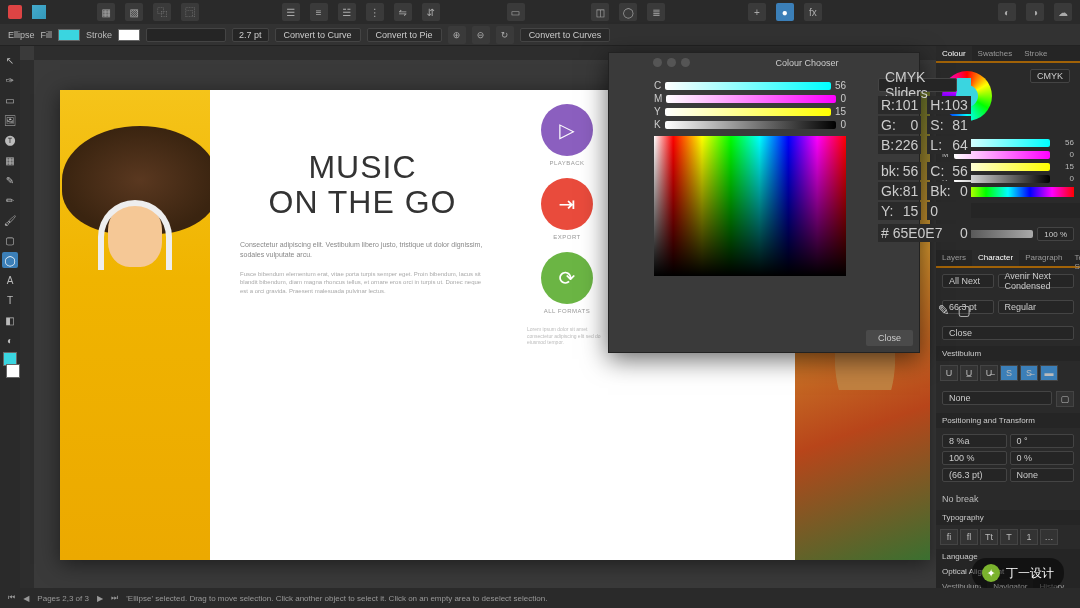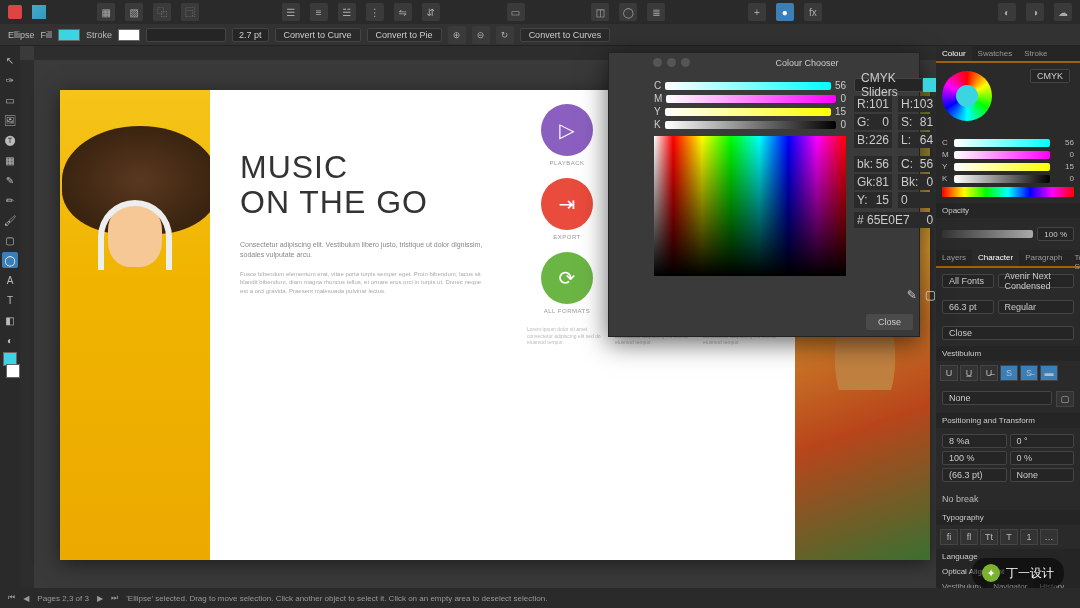--- a/index.html
+++ b/index.html
@@ -20,21 +20,21 @@
 .canvas-wrap { flex:1; background:#3a3a3a; position:relative; overflow:hidden; }
 .ruler-h { position:absolute; top:0; left:14px; right:0; height:14px; background:#2d2d2d; }
 .ruler-v { position:absolute; top:14px; left:0; width:14px; bottom:0; background:#2d2d2d; }
 .canvas { position:absolute; top:44px; left:40px; width:870px; height:470px; background:#fff; display:flex; box-shadow:0 4px 20px rgba(0,0,0,.5); }
 .page-l { width:455px; background:#fff; display:flex; }
 .yellow-strip { width:150px; background:linear-gradient(180deg,#f5c41a,#f0b400 40%,#eca900); position:relative; overflow:hidden; }
 .hair { position:absolute; top:30px; left:20px; width:120px; height:120px; background:radial-gradient(ellipse,#5a3820,#3a2410 70%); border-radius:50% 50% 40% 40%; transform:scale(1.3,.9); }
 .face { position:absolute; top:115px; left:48px; width:54px; height:62px; background:#f5c896; border-radius:40%; }
 .headphone { position:absolute; top:110px; left:38px; width:74px; height:70px; border:6px solid #eee; border-bottom:none; border-radius:40px 40px 0 0; }
 .text-block { flex:1; padding:60px 30px 0 30px; }
-.h1 { font-size:32px; font-weight:300; color:#333; letter-spacing:1px; line-height:1.1; }
+.h1 { font-size:32px; font-weight:300; color:#333; letter-spacing:1px; line-height:1.1;text-align:center; }
 .para { font-size:7px; color:#888; margin-top:20px; line-height:1.4; }
 .para2 { font-size:6px; color:#aaa; margin-top:10px; line-height:1.4; }
 .page-r { width:415px; background:#fff; position:relative; display:flex; }
 .grid-zone { width:280px; padding:14px 0 0 0; }
 .icon-grid { display:grid; grid-template-columns:repeat(3,1fr); gap:12px 8px; padding:0 12px; }
 .ic { display:flex; flex-direction:column; align-items:center; gap:4px; }
 .circ { width:52px; height:52px; border-radius:50%; display:flex; align-items:center; justify-content:center; color:#fff; font-size:20px; }
 .ic-label { font-size:6px; color:#999; letter-spacing:.5px; }
 .sel-box { outline:1.5px solid #3b9fda; }
 .sel-handle { width:5px; height:5px; background:#fff; border:1px solid #3b9fda; position:absolute; }
@@ -56,21 +56,21 @@
 .sect-hdr { background:#252525; padding:3px 6px; font-size:8px; color:#ccc; display:flex; justify-content:space-between; }
 .btn-row { display:flex; gap:2px; padding:4px; }
 .sq { width:18px; height:16px; background:#333; border:1px solid #444; display:flex; align-items:center; justify-content:center; font-size:9px; cursor:pointer; }
 .sq.on { background:#3b7fb8; }
 .color-chooser { position:absolute; top:52px; left:608px; width:312px; background:#3a3a3a; border:1px solid #222; z-index:50; box-shadow:0 6px 24px rgba(0,0,0,.6);padding-left:39px; }
 .cc-traffic { display:flex; gap:5px; padding:5px; }
 .cc-dot { width:9px; height:9px; border-radius:50%; background:#555; }
 .cc-title { text-align:center; padding:4px; font-size:9px; color:#ccc; }
 .cc-body { display:flex; padding:6px; gap:8px; }
 .cc-left { flex:1; }
-.cc-right { width:100px; font-size:12px; }
+.cc-right { width:100px; font-size:14px;margin-left:24px; }
 .cc-slider { display:flex; align-items:center; gap:4px; margin:2px 0; }
 .cc-slider .tr { flex:1; height:8px; border-radius:2px; }
 .cc-main { width:192px; height:140px; margin-top:6px; background:linear-gradient(to bottom,transparent,#000),linear-gradient(to right,#fff 0%,#f00 10%,#ff0 25%,#0f0 40%,#0ff 55%,#00f 70%,#f0f 85%,#f00 100%); }
 .cc-vals { display:grid; grid-template-columns:1fr 1fr; gap:2px 6px; }
 .cc-val { display:flex; justify-content:space-between; background:#2a2a2a; padding:1px 3px; }
 .cc-foot { display:flex; justify-content:flex-end; padding:6px; }
 .close-btn { background:#4a4a4a; padding:3px 12px; font-size:9px; cursor:pointer; border-radius:2px; }
 .statusbar { position:absolute; bottom:0; left:0; right:0; height:20px; background:#2a2a2a; display:flex; align-items:center; padding:0 8px; font-size:8px; color:#999; gap:8px; }
 .wechat-badge { position:absolute; bottom:20px; right:16px; background:rgba(0,0,0,.5); padding:6px 10px; border-radius:14px; display:flex; align-items:center; gap:6px; color:#fff; font-size:12px; z-index:80; }
 .wc-icon { width:18px; height:18px; border-radius:50%; background:#7bb32e; display:flex; align-items:center; justify-content:center; font-size:11px; }
@@ -264,21 +264,21 @@
         </div>
       </div>
 
     <div class="panel-tabs">
       <div class="ptab">Layers</div>
       <div class="ptab act">Character</div>
       <div class="ptab">Paragraph</div>
       <div class="ptab">Text Styles</div>
     </div>
     <div class="panel-body" style="display:flex;gap:4px">
-        <span class="field" style="flex:.6">All Fonts</span>
+        <span class="field" style="flex:.6">All Next</span>
         <span class="field" style="flex:1">Avenir Next Condensed</span>
       </div>
     <div class="panel-body" style="display:flex;gap:4px">
         <span class="field" style="flex:.6">66.3 pt</span>
         <span class="field" style="flex:1">Regular</span>
       </div>
     <div class="panel-body">
         <span class="field" style="width:100%">Close</span>
       </div>
 

